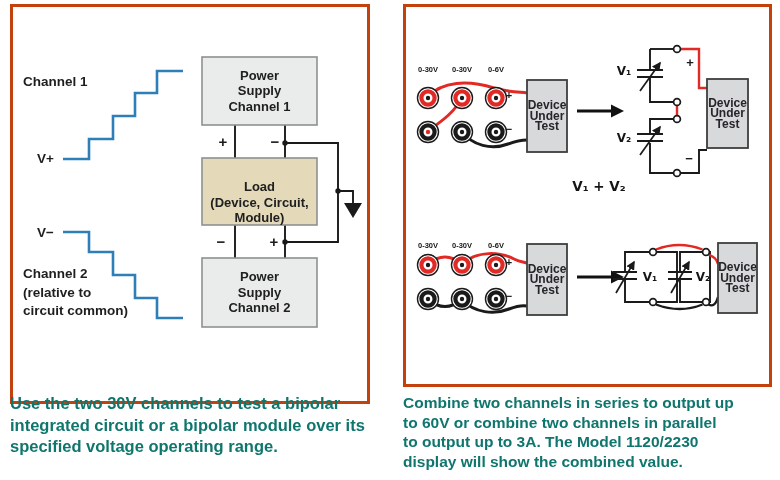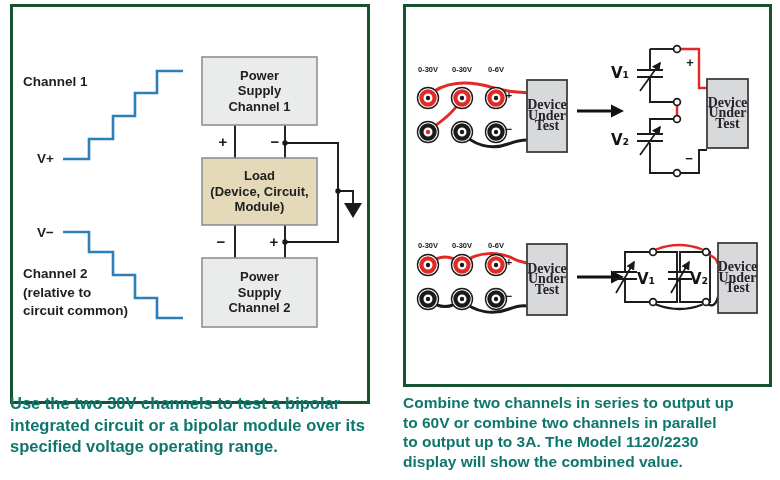--- a/index.html
+++ b/index.html
@@ -1,31 +1,31 @@
 <!DOCTYPE html>
 <html><head>
 <meta charset="utf-8">
 <style>
   html,body{margin:0;padding:0;background:#ffffff;}
   body{width:780px;height:480px;position:relative;overflow:hidden;
        font-family:"Liberation Sans",sans-serif;-webkit-font-smoothing:antialiased;}
-  .panel{position:absolute;border:3px solid #14532d;background:#ffffff;box-sizing:border-box;}
+  .panel{position:absolute;border:3px solid #c2410c;background:#ffffff;box-sizing:border-box;}
   #left-panel{left:10px;top:4px;width:360px;height:400px;}
   #right-panel{left:403px;top:4px;width:369px;height:383px;}
   .panel svg{position:absolute;left:0;top:0;}
   .lbl{position:absolute;color:#1e1e1e;font-weight:600;line-height:1.2;}
   .ml{white-space:pre-line;}
   .box-label{display:flex;align-items:center;justify-content:center;text-align:center;
              font-weight:700;color:#202020;}
   .sign{width:20px;text-align:center;font-weight:700;color:#1a1a1a;}
   .jack-lbl{width:34px;text-align:center;font-size:7.5px;font-weight:700;color:#151515;letter-spacing:0;}
-  .dut-label{font-size:14px;line-height:10.5px;color:#25252a;font-family:Liberation Serif, serif;}
+  .dut-label{font-size:12px;line-height:10.5px;color:#25252a;}
   .sum-label{width:120px;text-align:center;font-size:13.5px;font-weight:700;color:#151515;
              font-family:"DejaVu Sans","Liberation Sans",sans-serif;}
-  .vsrc-label{width:26px;font-size:15px;font-weight:700;color:#151515;
+  .vsrc-label{width:26px;text-align:center;font-size:12px;font-weight:700;color:#151515;
              font-family:"DejaVu Sans","Liberation Sans",sans-serif;}
   .caption{position:absolute;font-weight:700;color:#0f766e;white-space:pre-line;}
   #left-caption{left:10px;top:393px;width:366px;font-size:16.5px;line-height:21.5px;}
   #right-caption{left:403px;top:393px;width:376px;font-size:15.5px;line-height:19.5px;}
 </style>
 </head>
 <body>
 
 <div class="panel" id="left-panel">
   <svg width="354" height="377" viewBox="13 7 354 377">
@@ -60,21 +60,21 @@
   <div class="lbl" style="left:10px;top:67px;font-size:13.5px;">Channel 1</div>
   <div class="lbl" style="left:24px;top:144px;font-size:13.5px;">V+</div>
   <div class="lbl" style="left:24px;top:218px;font-size:13.5px;">V−</div>
   <div class="lbl ml" style="left:10px;top:258px;font-size:13.5px;line-height:18.5px;">Channel 2
 (relative to
 circuit common)</div>
 
   <div class="lbl box-label ml" style="left:189px;top:50px;width:115px;height:68px;font-size:13px;line-height:15.5px;">Power
 Supply
 Channel 1</div>
-  <div class="lbl box-label ml" style="left:189px;top:151px;width:115px;height:67px;font-size:13px;line-height:15.5px;">Load
+  <div class="lbl box-label ml" style="left:189px;top:162px;width:115px;height:67px;font-size:13px;line-height:15.5px;">Load
 (Device, Circuit,
 Module)</div>
   <div class="lbl box-label ml" style="left:189px;top:251px;width:115px;height:69px;font-size:13px;line-height:15.5px;">Power
 Supply
 Channel 2</div>
 
   <div class="lbl sign" style="left:200px;top:126px;font-size:15px;">+</div>
   <div class="lbl sign" style="left:252px;top:126px;font-size:15px;">−</div>
   <div class="lbl sign" style="left:198px;top:226px;font-size:15px;">−</div>
   <div class="lbl sign" style="left:251px;top:226px;font-size:15px;">+</div>
@@ -258,20 +258,21 @@
   <div class="lbl box-label ml dut-label" style="left:121px;top:73px;width:40px;height:72px;">Device
 Under
 Test</div>
   <div class="lbl box-label ml dut-label" style="left:301px;top:72px;width:41px;height:69px;">Device
 Under
 Test</div>
   <div class="lbl sign" style="left:276px;top:48px;width:16px;font-size:13px;">+</div>
   <div class="lbl sign" style="left:275px;top:144px;width:16px;font-size:13px;">−</div>
   <div class="lbl vsrc-label" style="left:205px;top:57px;">V₁</div>
   <div class="lbl vsrc-label" style="left:205px;top:124px;">V₂</div>
+  <div class="lbl sum-label" style="left:133px;top:171px;">V₁ + V₂</div>
 
   <div class="lbl jack-lbl" style="left:5px;top:234px;">0-30V</div>
   <div class="lbl jack-lbl" style="left:39px;top:234px;">0-30V</div>
   <div class="lbl jack-lbl" style="left:73px;top:234px;">0-6V</div>
   <div class="lbl sign" style="left:95px;top:249px;width:16px;font-size:11px;">+</div>
   <div class="lbl sign" style="left:95px;top:283px;width:16px;font-size:11px;">−</div>
   <div class="lbl box-label ml dut-label" style="left:121px;top:237px;width:40px;height:71px;">Device
 Under
 Test</div>
   <div class="lbl box-label ml dut-label" style="left:312px;top:236px;width:39px;height:70px;">Device

